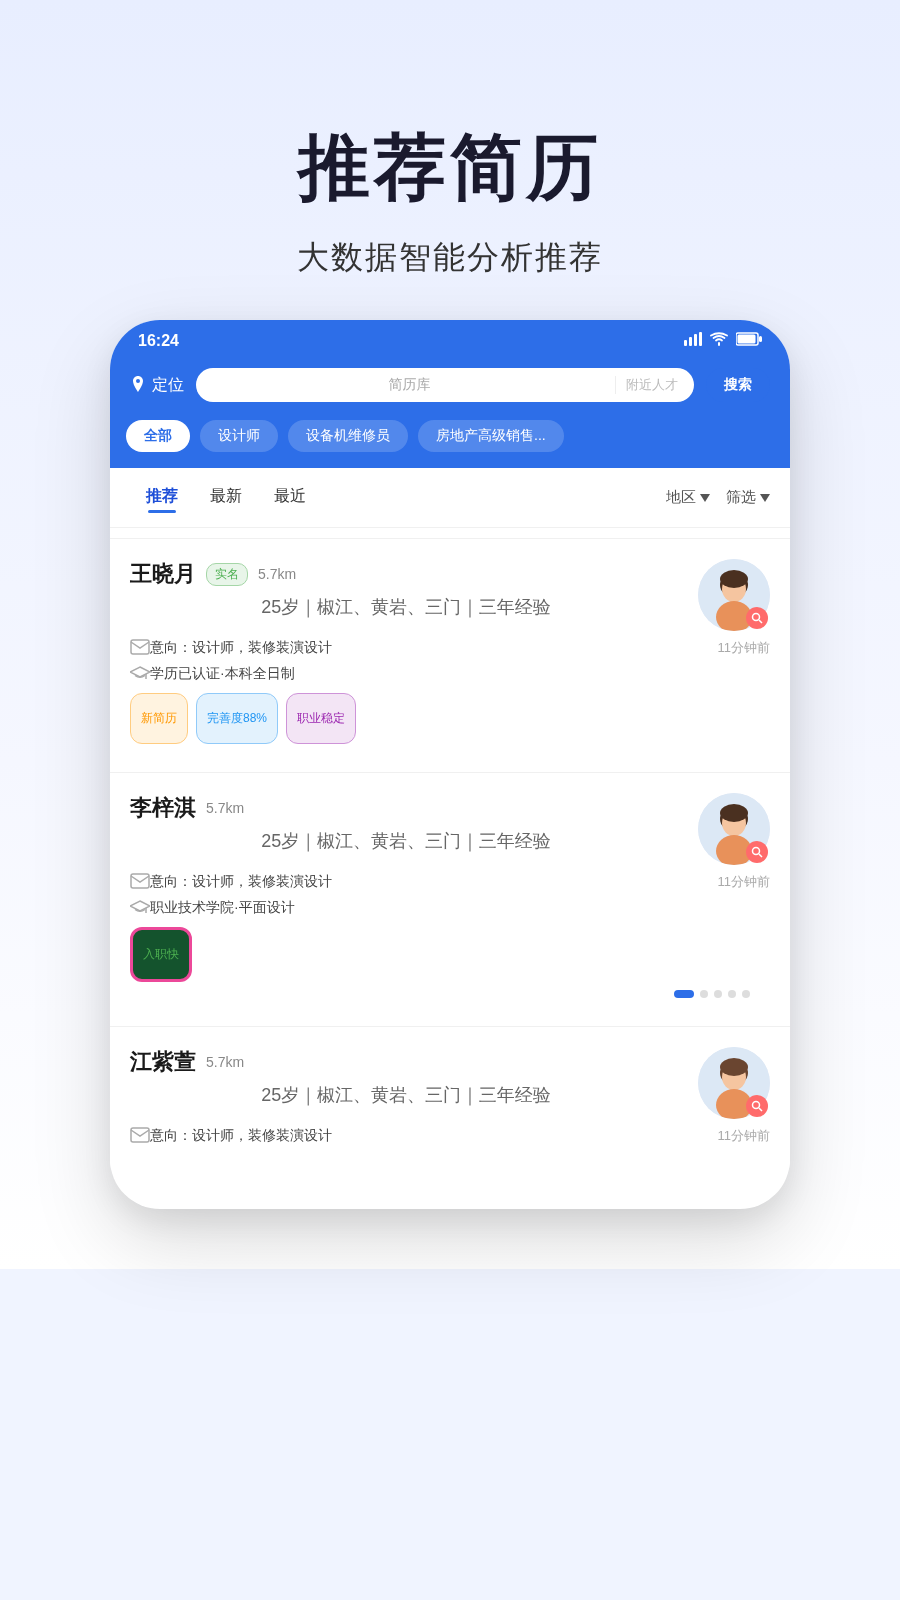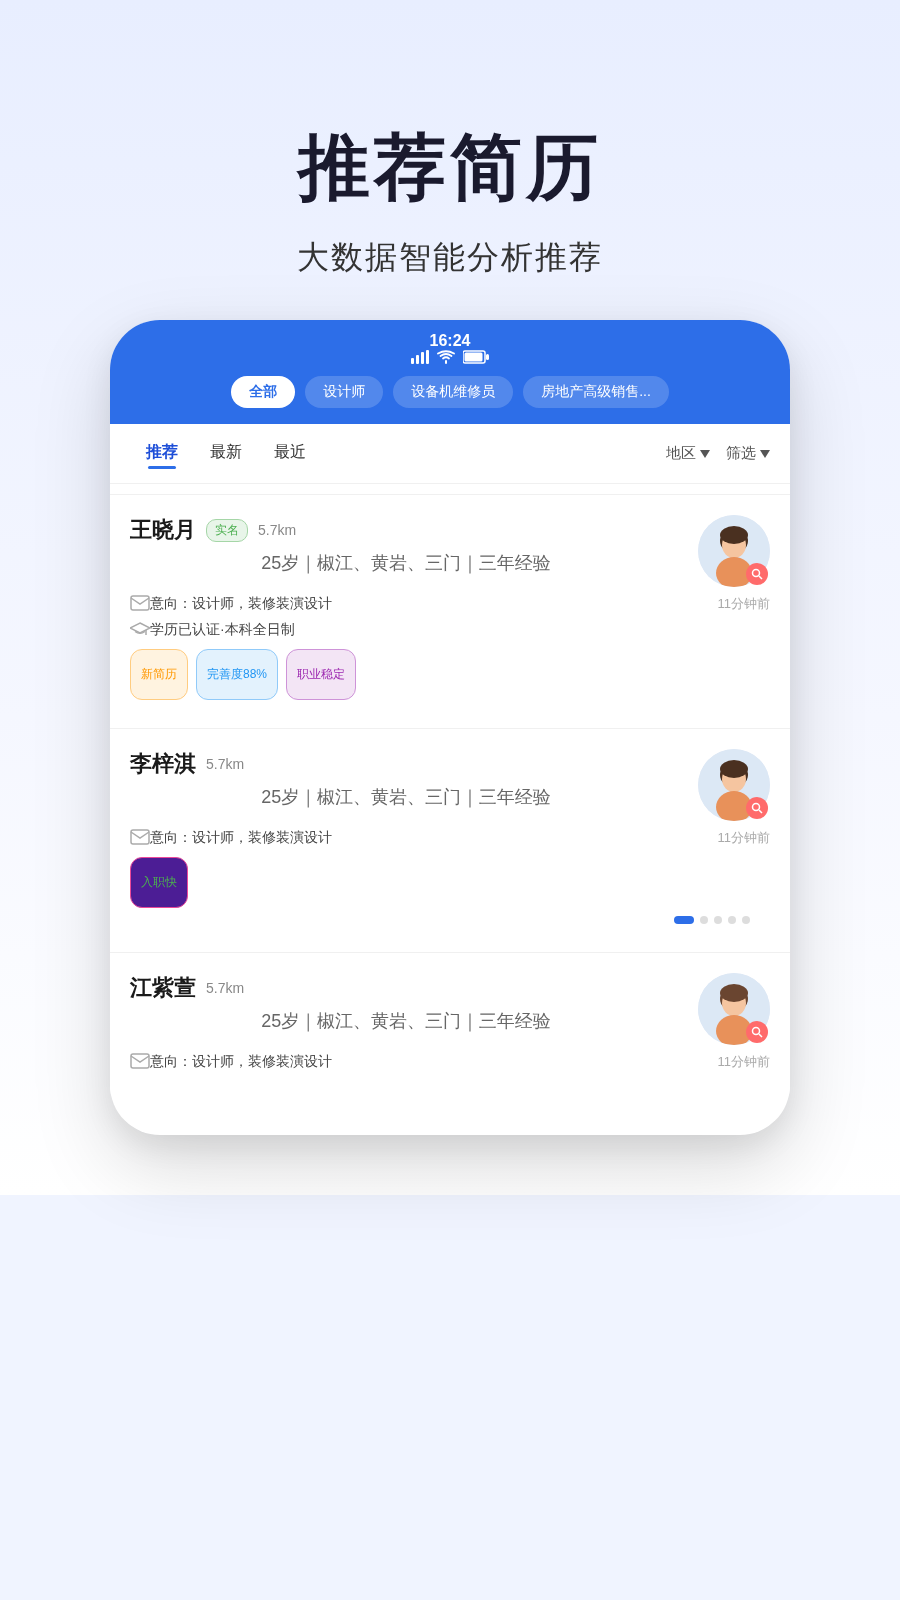--- a/index.html
+++ b/index.html
@@ -66,21 +66,20 @@
     
     .status-bar {
       background: #2d6ee8;
       display: flex;
       justify-content: space-between;
       align-items: center;
       padding: 12px 28px 8px;
       color: white;
       font-size: 16px;
       font-weight: 600;
-      flex-direction: column;
     }
     .status-bar-right {
       display: flex;
       align-items: center;
       gap: 8px;
     }
     .signal-icon, .wifi-icon, .battery-icon {
       display: inline-block;
     }
 
@@ -131,21 +130,20 @@
       cursor: pointer;
     }
 
     
     .category-bar {
       background: #2d6ee8;
       padding: 0 16px 16px;
       display: flex;
       gap: 10px;
       overflow-x: auto;
-      justify-content: center;
     }
     .category-tab {
       background: rgba(255,255,255,0.18);
       border: none;
       border-radius: 20px;
       color: white;
       font-size: 14px;
       padding: 7px 18px;
       cursor: pointer;
       white-space: nowrap;
@@ -306,23 +304,23 @@
       background: #e3f2fd;
       color: #2196f3;
       border: 1px solid #90caf9;
     }
     .tag-stable {
       background: #f3e5f5;
       color: #9c27b0;
       border: 1px solid #ce93d8;
     }
     .tag-fast {
-      background: #4c1d95;
+      background: #14532d;
       color: #4caf50;
-      border: 1px solid #ec4899;
+      border: 3px solid #ec4899;
     }
 
     
     .pagination-dots {
       display: flex;
       align-items: center;
       justify-content: flex-end;
       padding: 8px 20px 0;
       gap: 6px;
     }
@@ -371,20 +369,33 @@
         <span class="battery-icon">
           <svg width="26" height="14" viewBox="0 0 26 14" fill="white">
             <rect x="0" y="1" width="22" height="12" rx="2" stroke="white" stroke-width="1.5" fill="none"></rect>
             <rect x="1.5" y="2.5" width="18" height="9" rx="1.5" fill="white"></rect>
             <rect x="23" y="4" width="3" height="6" rx="1.5" fill="white"></rect>
           </svg>
         </span>
       </div>
     </div>
 
+    <div class="top-bar">
+      <div class="location-btn">
+        <svg width="16" height="18" viewBox="0 0 16 18" fill="white">
+          <path d="M8 0C5.2 0 3 2.2 3 5c0 4 5 11 5 11s5-7 5-11c0-2.8-2.2-5-5-5zm0 7a2 2 0 110-4 2 2 0 010 4z"></path>
+        </svg>
+        <span>定位</span>
+      </div>
+      <div class="search-bar">
+        <span class="search-placeholder">简历库</span>
+        <span class="search-nearby">附近人才</span>
+      </div>
+      <button class="search-btn">搜索</button>
+    </div>
 
     <div class="category-bar">
       <button class="category-tab active">全部</button>
       <button class="category-tab">设计师</button>
       <button class="category-tab">设备机维修员</button>
       <button class="category-tab">房地产高级销售...</button>
     </div>
 
     <div class="sort-bar">
       <span class="sort-tab active">推荐</span>
@@ -494,20 +505,28 @@
 
       <div class="card-row">
         <svg width="20" height="16" viewBox="0 0 20 16" fill="none" stroke="#aaa" stroke-width="1.5">
           <rect x="1" y="1" width="18" height="14" rx="2"></rect>
           <polyline points="1,3 10,9 19,3"></polyline>
         </svg>
         <span class="card-text">意向：设计师，装修装演设计</span>
         <span class="card-time">11分钟前</span>
       </div>
 
+      <div class="card-row">
+        <svg width="20" height="16" viewBox="0 0 20 16" fill="none" stroke="#aaa" stroke-width="1.5">
+          <polygon points="10,2 20,7 10,12 0,7"></polygon>
+          <polyline points="16,9 16,14"></polyline>
+          <path d="M5 10.5 Q10 14 15 10.5"></path>
+        </svg>
+        <span class="card-text">职业技术学院·平面设计</span>
+      </div>
 
       <div class="tag-row">
         <span class="tag tag-fast">入职快</span>
       </div>
 
       <div class="pagination-dots">
         <div class="dot active"></div>
         <div class="dot"></div>
         <div class="dot"></div>
         <div class="dot"></div>

